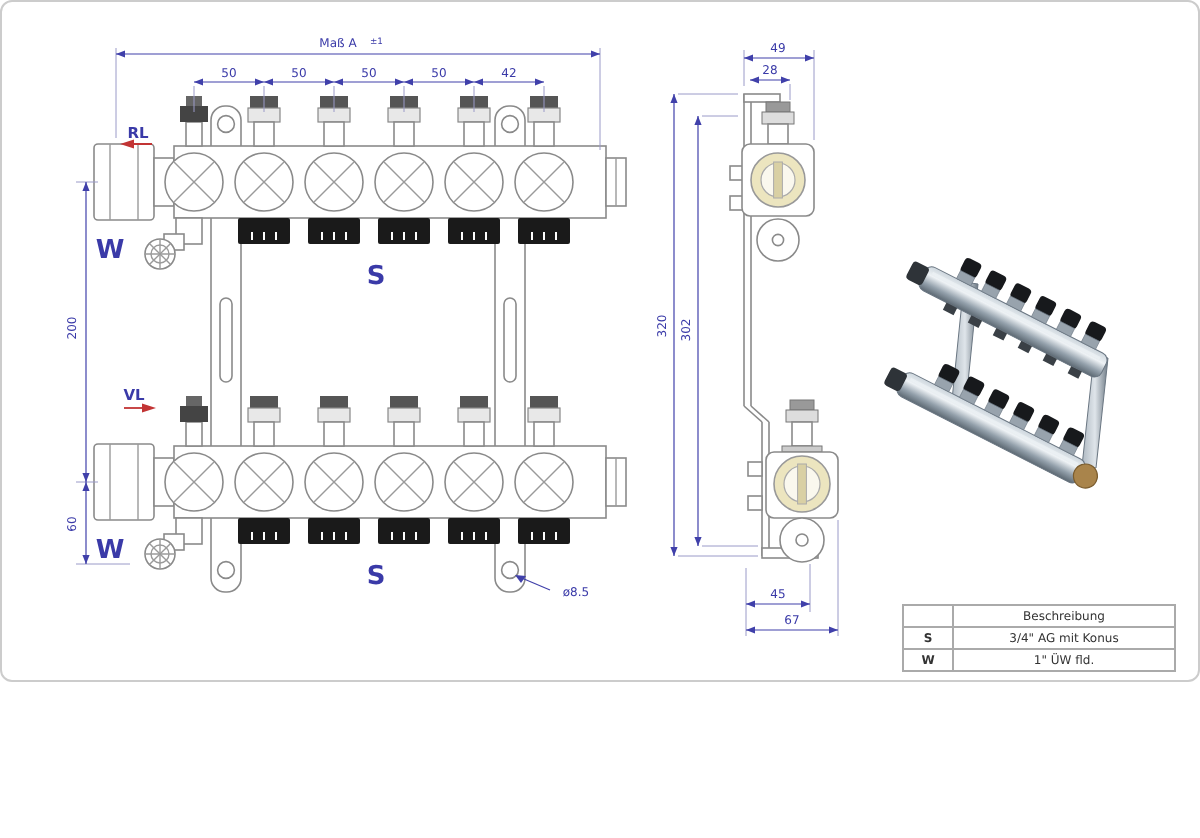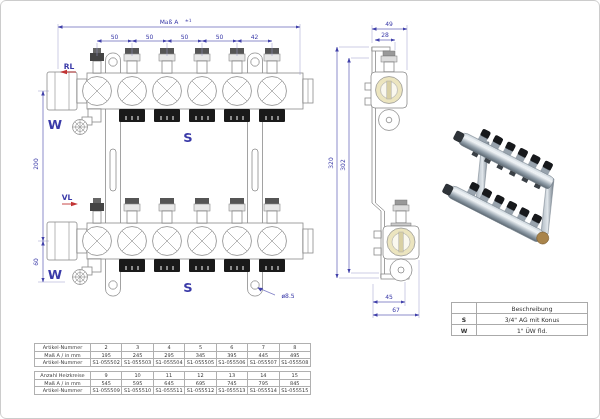--- a/index.html
+++ b/index.html
@@ -1,16 +1,16 @@
 <!DOCTYPE html>
 <html><head>
 <meta charset="utf-8">
 <style>
   html,body{margin:0;padding:0;background:#fff}
-  .page{position:relative;width:600px;height:419px;background:#fff;border:1px solid #ccc;
+  .page{position:relative;width:600px;height:341px;background:#fff;border:1px solid #ccc;
         border-radius:6px;box-sizing:border-box;overflow:hidden;
         font-family:"DejaVu Sans",sans-serif}
   svg{position:absolute;left:0;top:0}
   svg text{font-family:"DejaVu Sans",sans-serif}
   .o{stroke:#8a8a8a;stroke-width:0.8;fill:none}
   .of{stroke:#8a8a8a;stroke-width:0.8;fill:#ffffff}
   .ol{stroke:#9a9a9a;stroke-width:0.7;fill:none}
   .blk{fill:#1a1a1a;stroke:none}
   .dl{stroke:#4040aa;stroke-width:0.6;fill:none}
   .ext{stroke:#9a9ac8;stroke-width:0.5;fill:none}

